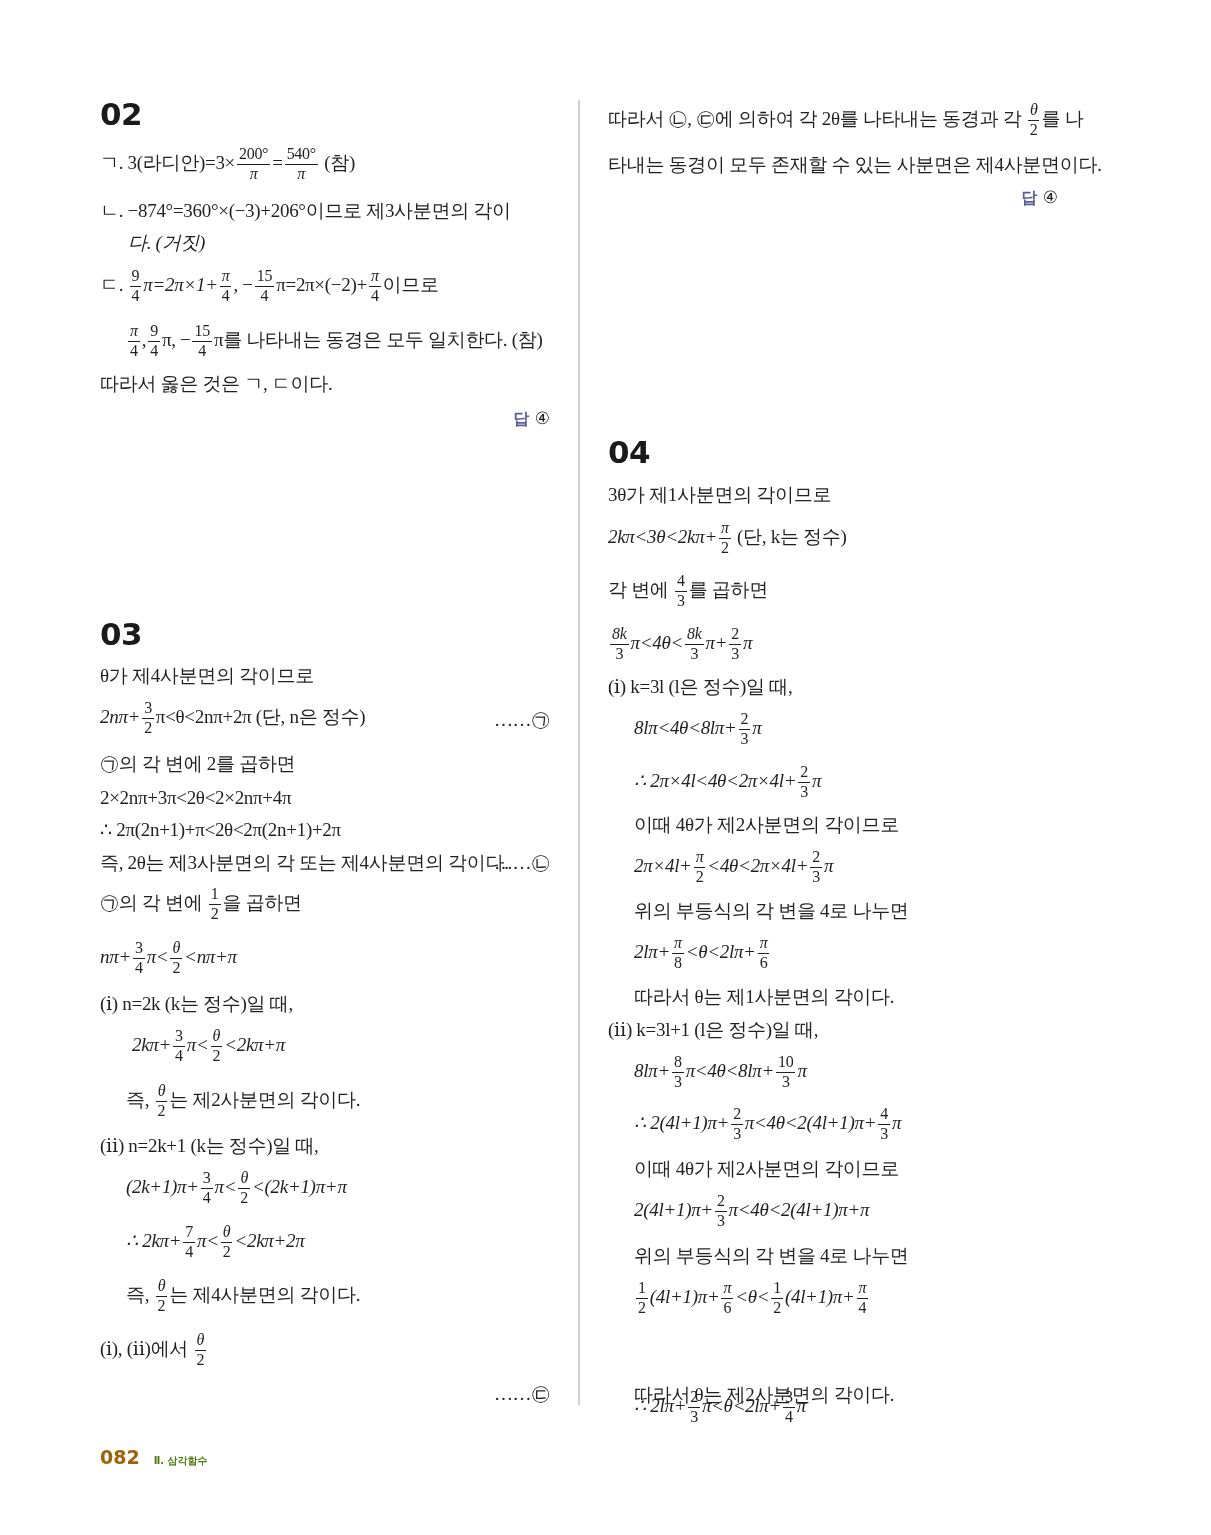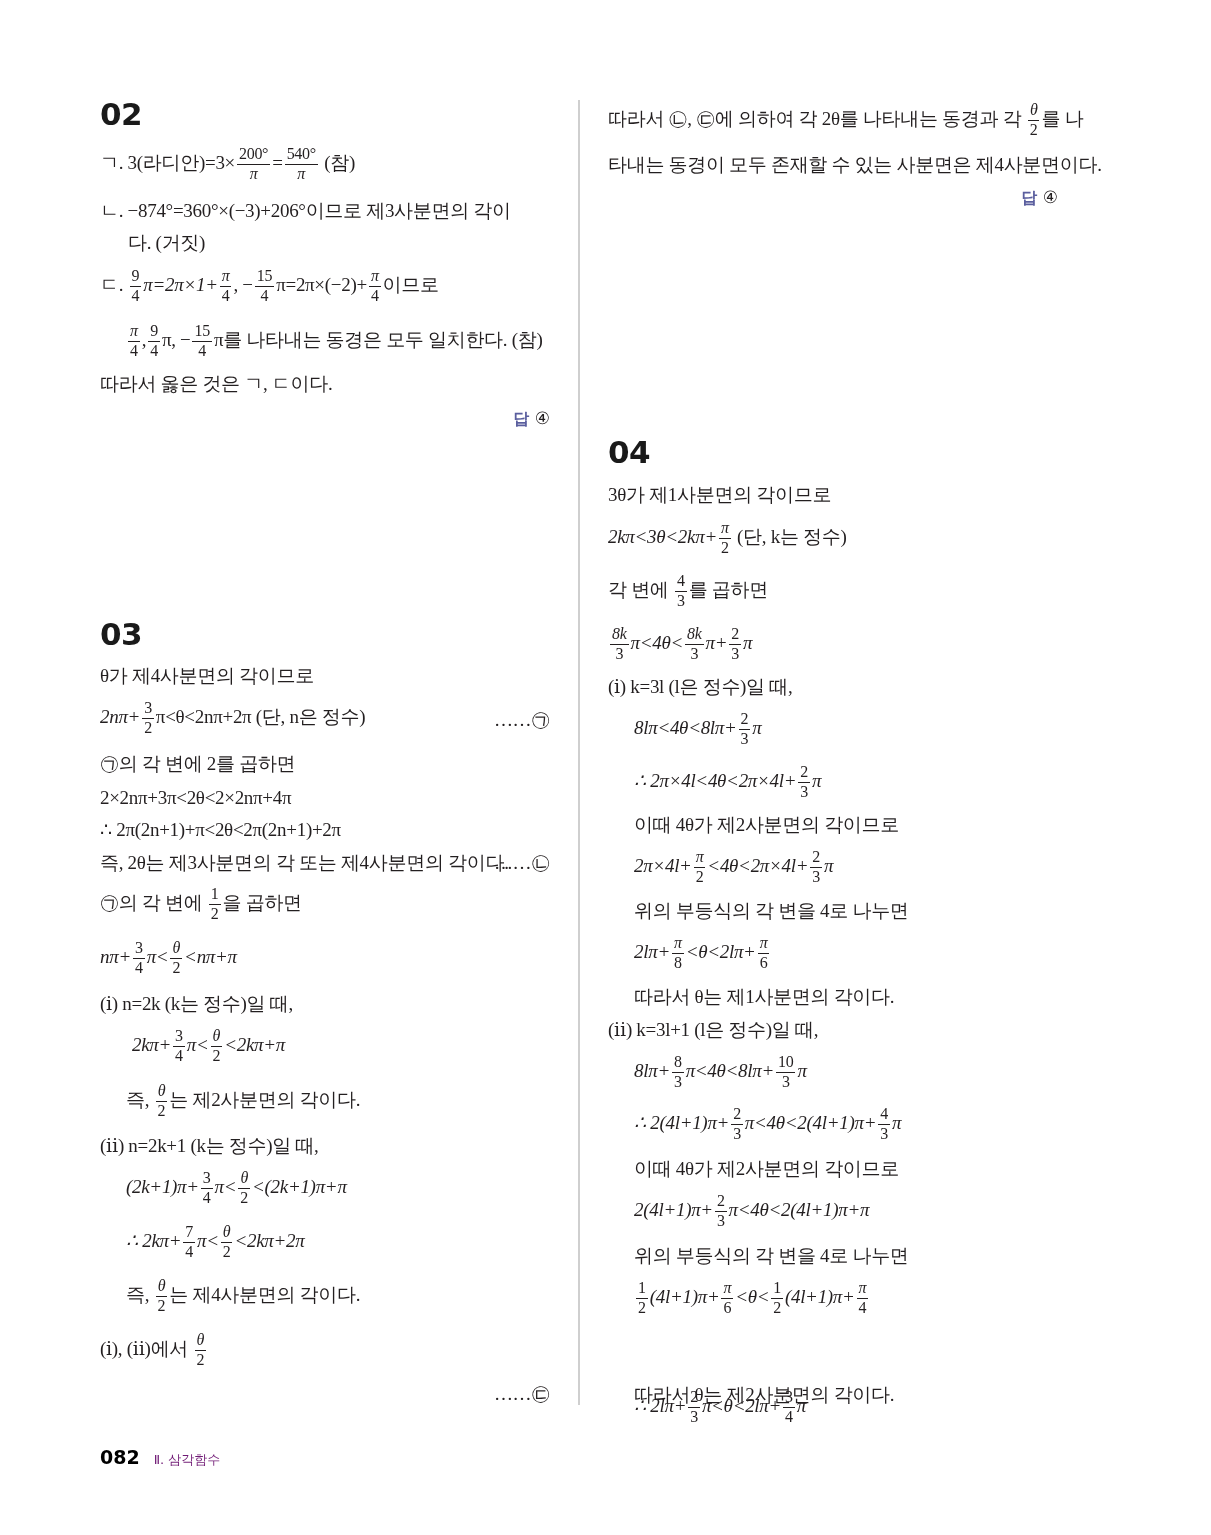--- a/index.html
+++ b/index.html
@@ -16,22 +16,22 @@
   .ln .mark { position:absolute; right:0; }
   .m { font-family:"Liberation Serif","DejaVu Serif",serif; font-size:19px; }
   .i { font-style:italic; }
   .frac { display:inline-flex; flex-direction:column; align-items:center; vertical-align:middle;
           font-family:"Liberation Serif","DejaVu Serif",serif; font-size:16px; line-height:1.05; margin:0 2px; }
   .frac .num { padding:0 2px 1px; border-bottom:1px solid #231f20; }
   .frac .den { padding:1px 2px 0; }
   .ans { position:absolute; right:0; font-size:17px; color:#231f20; }
   .ans .ans-label { color:#5a5e9e; font-family:"DejaVu Sans","Liberation Sans",sans-serif; font-weight:bold; font-size:16px; }
   .footer { position:absolute; left:100px; top:1446px; display:flex; align-items:baseline; gap:14px; }
-  .footer .pg { font-family:"DejaVu Sans","Liberation Sans",sans-serif; font-weight:bold; font-size:19px; color:#000000; }
-  .footer .ch { font-family:"DejaVu Sans","Liberation Sans",sans-serif; font-size:13px; color:#701a75; }
+  .footer .pg { font-family:"DejaVu Sans","Liberation Sans",sans-serif; font-weight:bold; font-size:19px; color:#a16207; }
+  .footer .ch { font-family:"DejaVu Sans","Liberation Sans",sans-serif; font-size:10px; color:#4d7c0f;font-weight:bold; }
 </style>
 </head>
 <body>
 
 <div class="divider"></div>
 
 <div class="col col-left">
 
   <div class="pnum" style="top:96px;">02</div>
 
@@ -44,21 +44,21 @@
         <span class="num">540°</span>
         <span class="den i">π</span>
       </span>
     <span>(참)</span>
   </div>
 
   <div class="ln m" style="top:201px;">
     <span>ㄴ.</span>
     <span>−874°=360°×(−3)+206°이므로 제3사분면의 각이</span>
   </div>
-  <div class="ln m" style="top:233px; left:28px;">다. (거짓)</div>
+  <div class="ln m" style="top:233px; left:28px;font-style:italic;">다. (거짓)</div>
 
   <div class="ln m" style="top:268px;">
     <span>ㄷ.</span>
     <span class="frac">
         <span class="num">9</span>
         <span class="den">4</span>
       </span><span class="i">π=2π×1+</span><span class="frac">
         <span class="num i">π</span>
         <span class="den">4</span>
       </span><span>, −</span><span class="frac">

